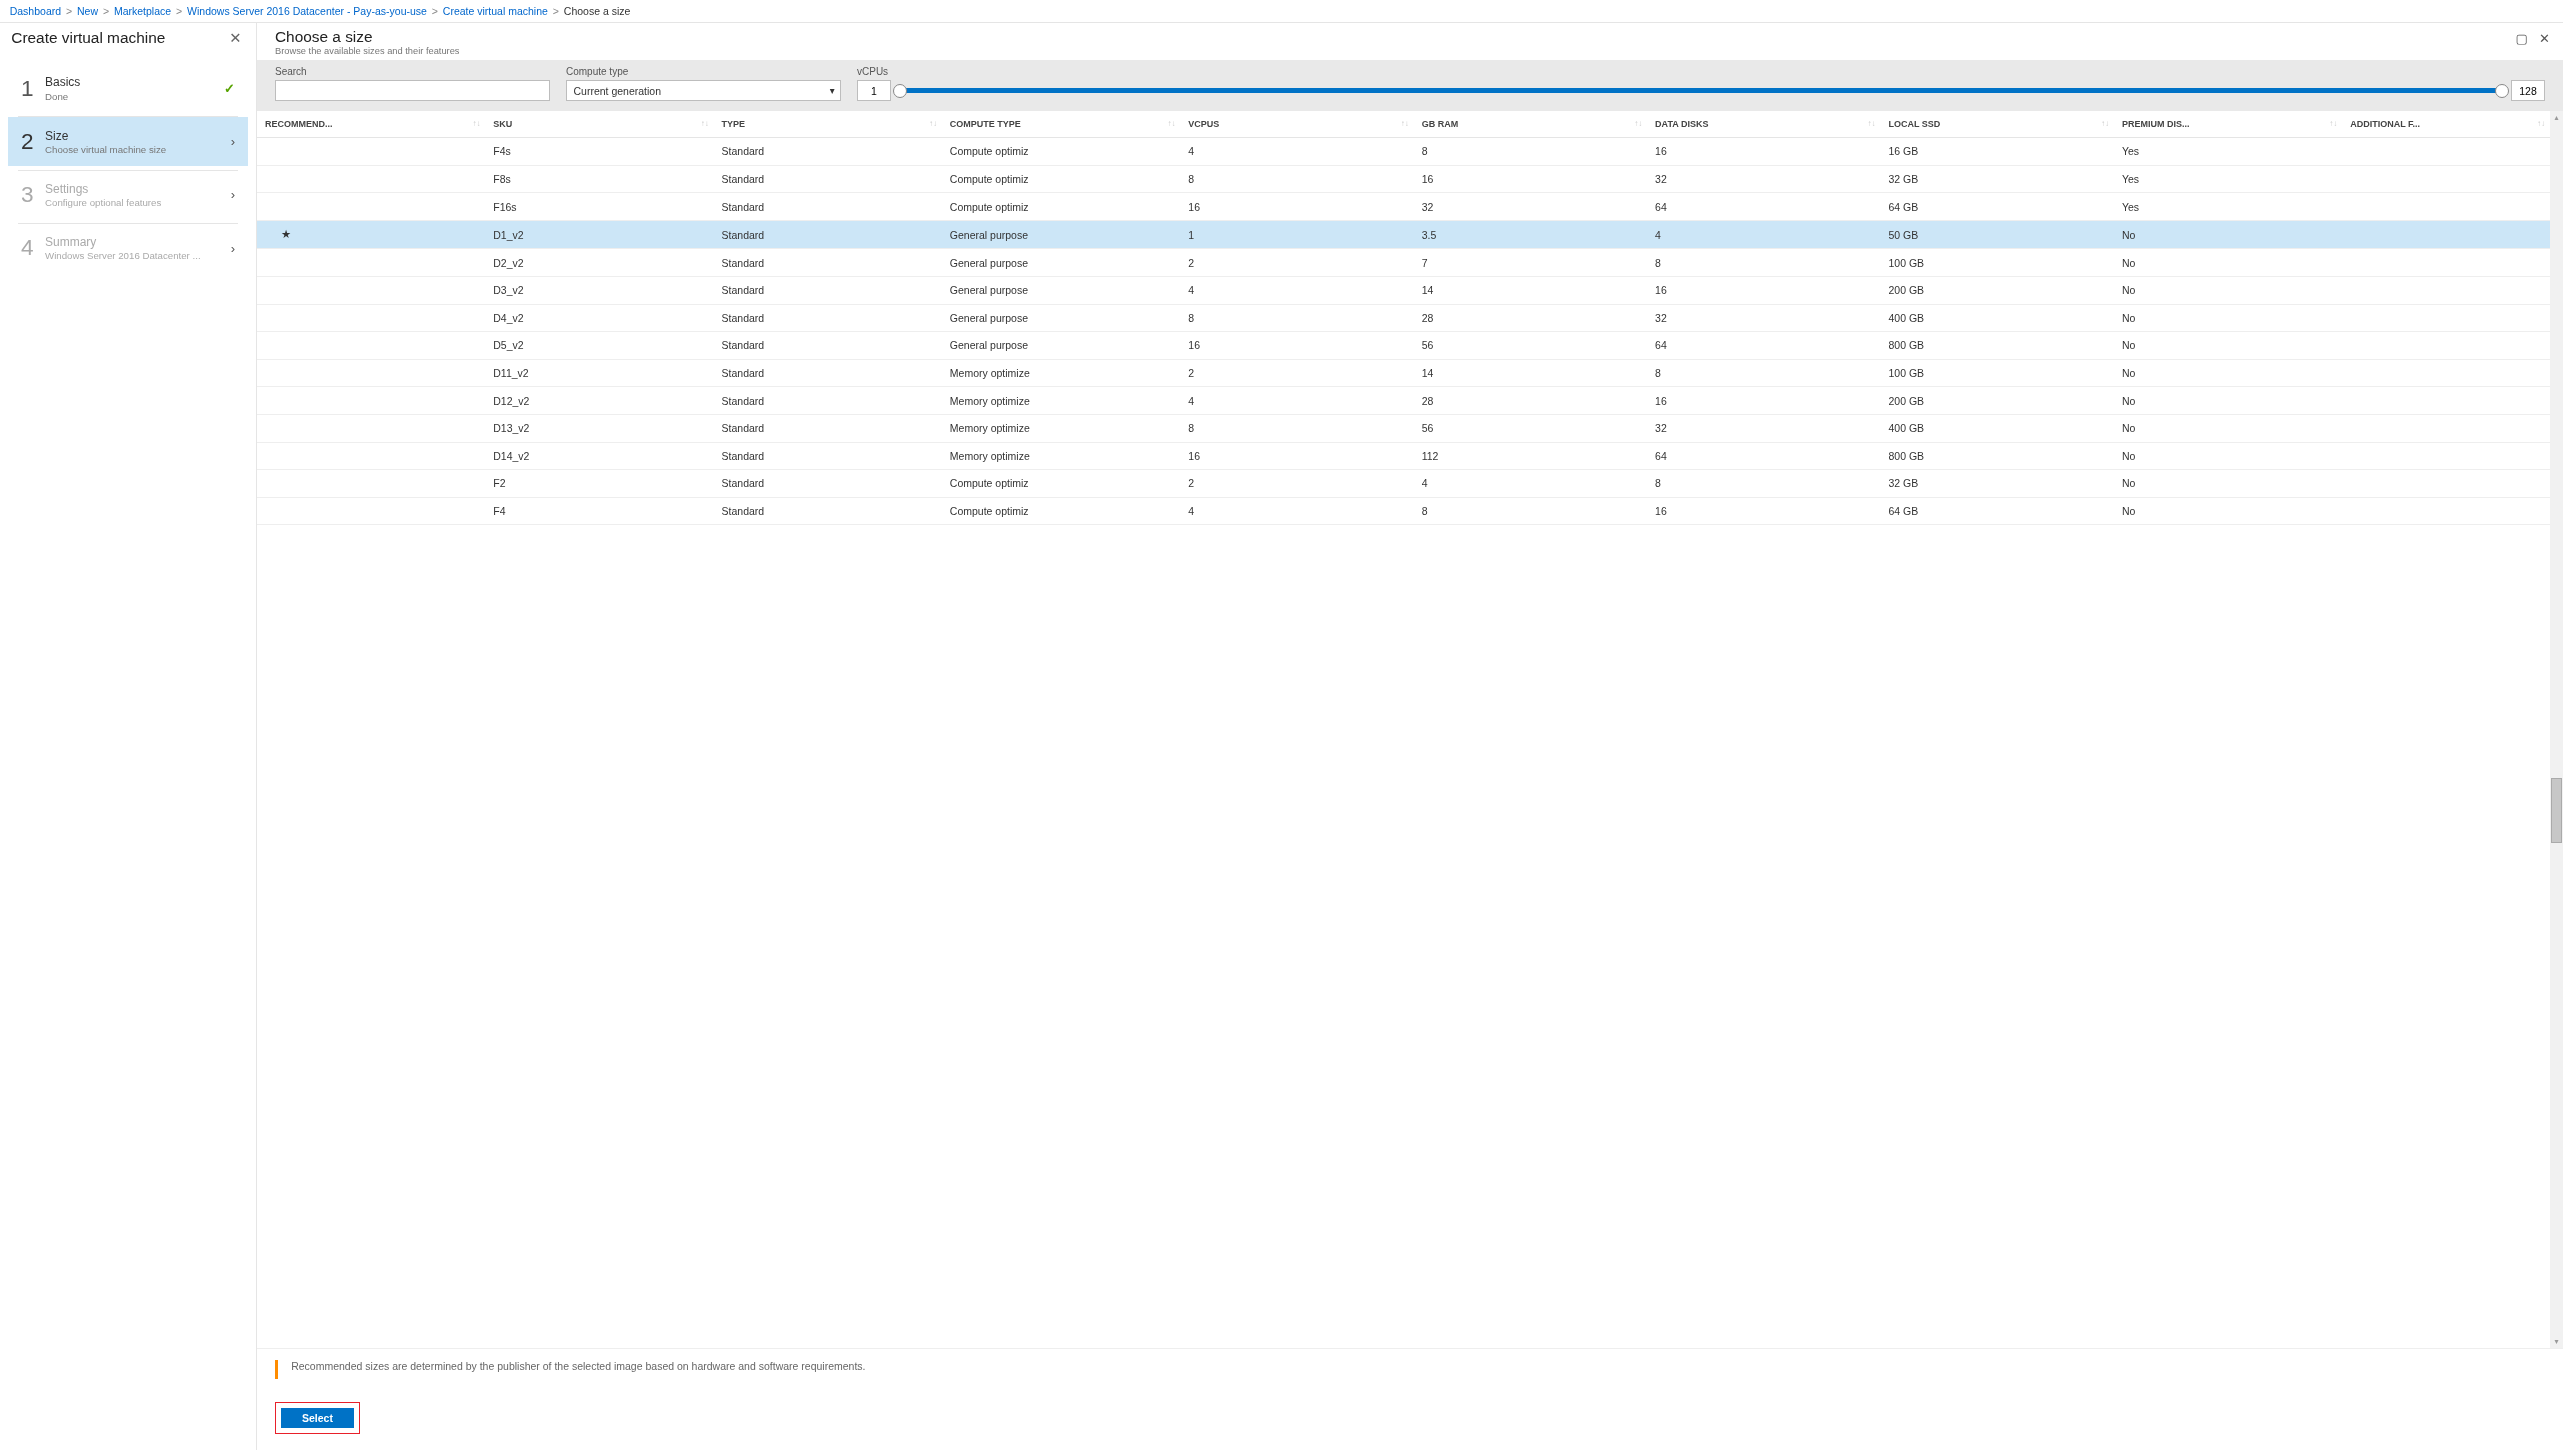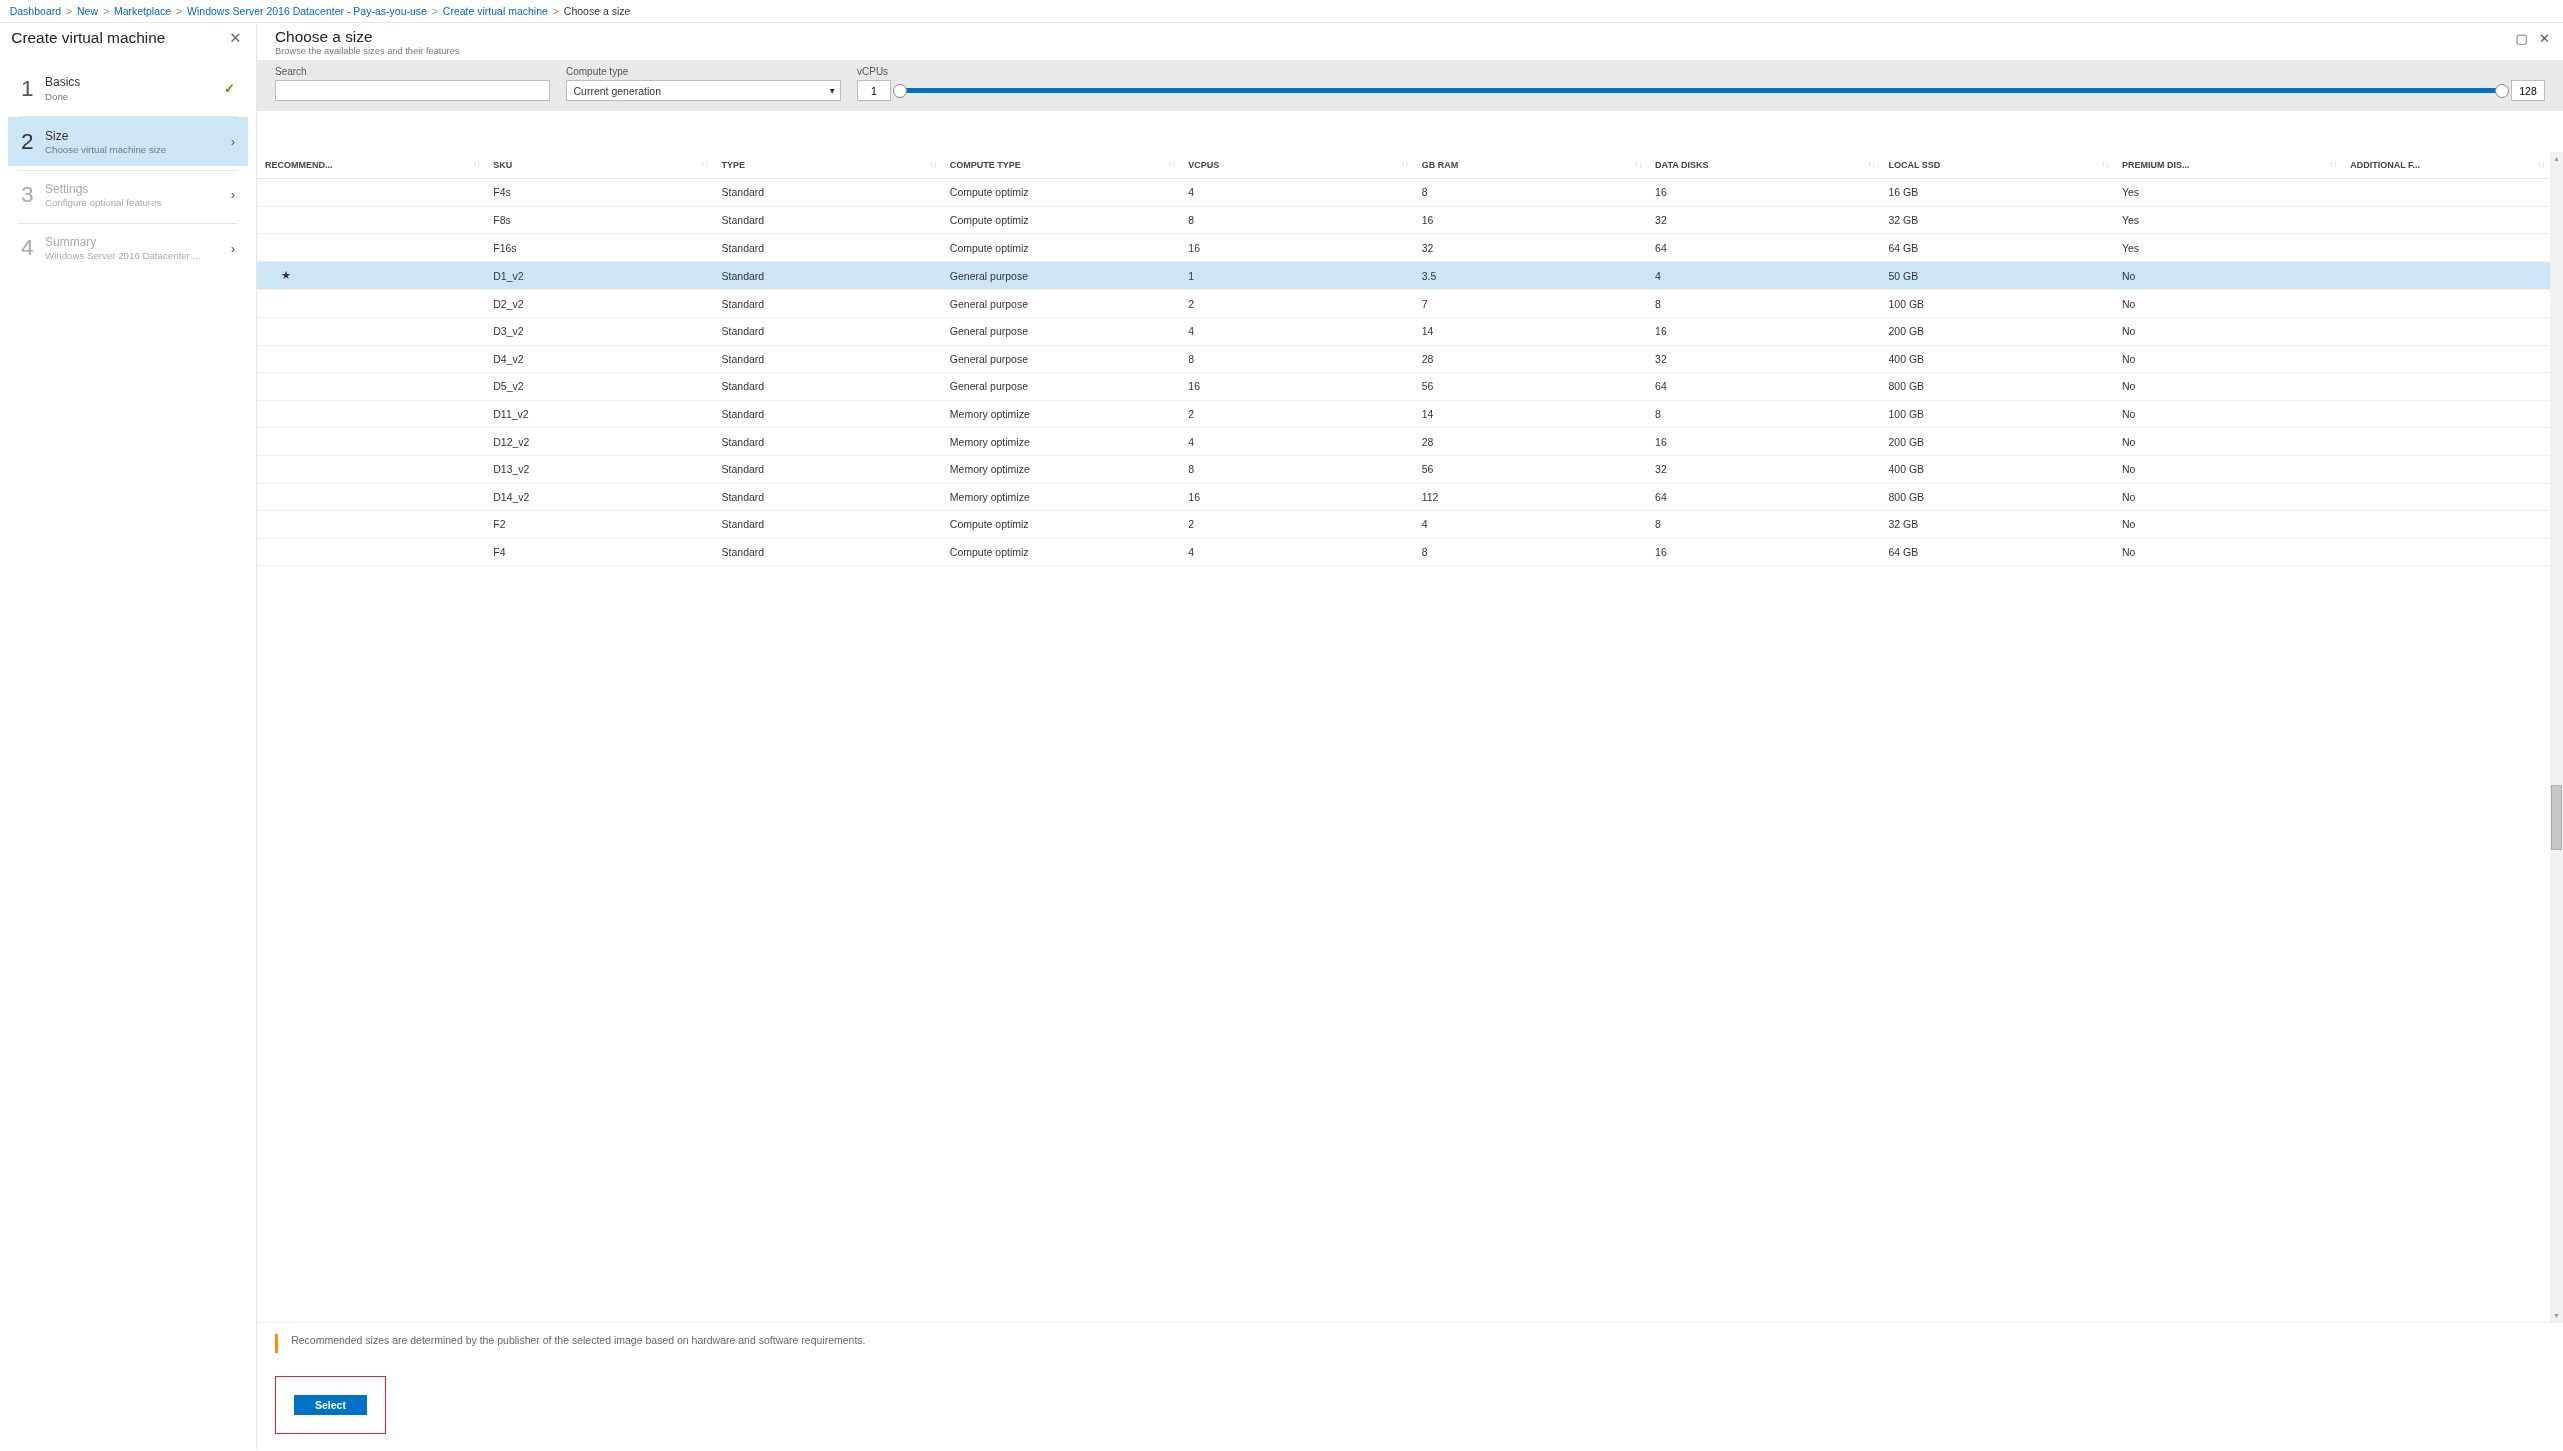--- a/index.html
+++ b/index.html
@@ -45,42 +45,42 @@
   .fb-select .selbox { width: 275px; height: 21px; border: 0.8px solid #bdbdbd; background: #fff; padding: 0 19.4px 0 6.5px; font-size: 10.5px; display: flex; align-items: center; }
   .fb-select .caret { position: absolute; right: 6.5px; bottom: 4.9px; font-size: 9.7px; color: #333; pointer-events:none;}
   .fb-slider { flex: 1; display: flex; align-items: center; gap: 6.5px; min-width: 0; }
   .fb-num { width: 34px; height: 21px; border: 0.8px solid #bdbdbd; background: #fff; text-align: center; font-size: 10.5px; }
   .slider-track { flex: 1; position: relative; height: 16px; display: flex; align-items: center; }
   .slider-track .bar { height: 4.9px; background: #0072c6; width: 100%; border-radius: 2.4px; }
   .slider-handle { width: 14.6px; height: 14.6px; border: 1.6px solid #888; background: #fff; border-radius: 50%; position: absolute; top: 0.8px; }
   .slider-handle.left { left: -4.9px; }
   .slider-handle.right { right: -4.9px; }
 
-  .grid-wrap { flex: 1; overflow: hidden; position: relative; display:flex;margin-top:41px; }
+  .grid-wrap { flex: 1; overflow: hidden; position: relative; display:flex; }
   .grid-inner { flex:1; overflow-y: auto; }
   table.grid { width: 100%; border-collapse: collapse; table-layout: fixed; }
   table.grid th { text-align: left; font-size: 9px; font-weight: 600; color: #444; text-transform: uppercase; padding: 8px 4.9px 8px 8px; border-bottom: 0.8px solid #e5e5e5; position: sticky; top: 0; background: #fff; white-space: nowrap; overflow: hidden; text-overflow: ellipsis; }
   table.grid th .sort { float: right; font-size: 8px; color: #ccc; }
   table.grid td { padding: 7.3px 4.9px 7.3px 8px; border-bottom: 0.8px solid #eee; font-size: 10.5px; color: #333; white-space: nowrap; overflow: hidden; text-overflow: ellipsis; }
   table.grid tr.selected td { background: #cce6f7; }
   .star { color: #333; font-size: 11.3px; padding-left: 16px;}
   col.c-rec { width: 89px; } col.c-sku { width: 89px; } col.c-type { width: 89px; }
   col.c-ct { width: 93px; } col.c-vcpu { width: 91px; } col.c-ram { width: 91px; }
   col.c-dd { width: 91px; } col.c-ssd { width: 91px; } col.c-prem { width: 89px; } col.c-add { width: 81px; }
 
   .vscroll-fake { width: 13px; background: #f1f1f1; display:flex; flex-direction:column; justify-content:space-between; align-items:center; padding:1.6px 0;}
   .vscroll-fake .arrow { font-size:8px; color:#999; }
   .vscroll-fake .thumb { width:11.3px; flex:0 0 65px; background:#c7c7c7; border:0.8px solid #aaa; margin-top:162px;}
 
   .info-row { display: flex; padding: 11.3px 18px; border-top: 0.8px solid #eee; }
   .info-row .bar { width: 3.2px; height: 19.4px; background: #ff8c00; margin-right: 13px; }
   .info-row .txt { color: #666; font-size: 10.5px; }
 
   .actions { padding: 11.3px 18px 16px 18px; }
-  .btn-highlight { display: inline-block; border: 1.6px solid #e8202a; padding: 18px; }
+  .btn-highlight { display: inline-block; border: 1.6px solid #e8202a; padding: 5px; }
   .btn-select { background: #0072c6; color: #fff; border: none; padding: 4px 21px; font-size: 10.5px; font-weight: 600; cursor: pointer; }
 </style>
 </head>
 <body>
 
 <div class="breadcrumb" id="breadcrumb">
     <a href="#">Dashboard</a>
     <span class="sep">&gt;</span>
     <a href="#">New</a>
     <span class="sep">&gt;</span>

